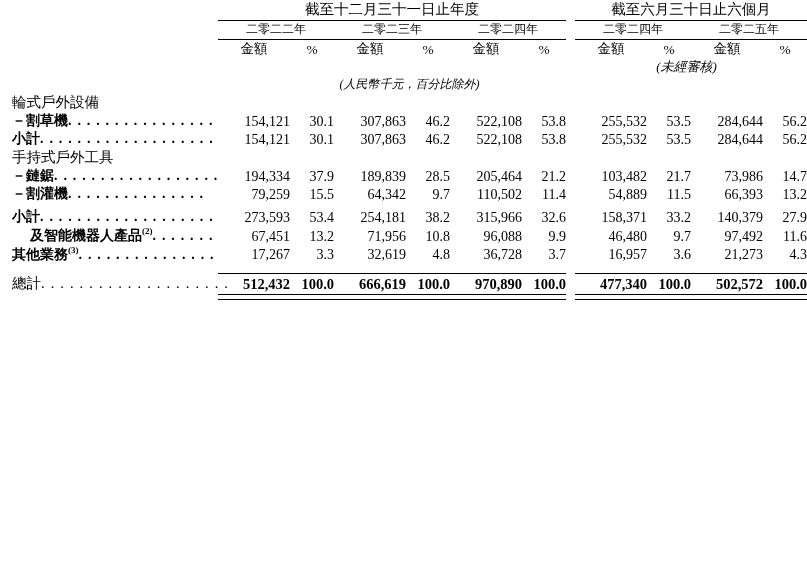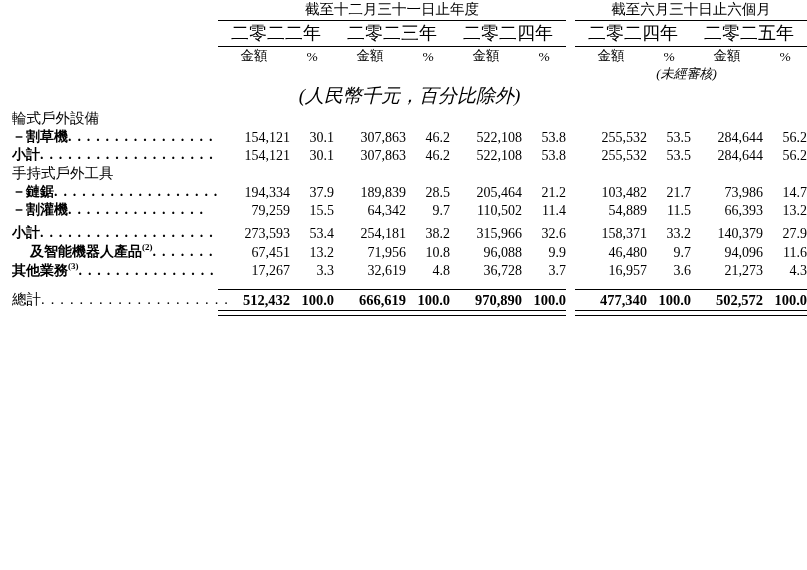--- a/index.html
+++ b/index.html
@@ -40,36 +40,36 @@
 
   .grp-head {
     text-align: center;
     font-size: 14.5px;
     padding-bottom: 4px;
     white-space: nowrap;
   }
   .rule-top td { border-bottom: 1px solid #000; height: 1px; font-size: 0; line-height: 0; }
   .yr-head {
     text-align: center;
-    font-size: 18px;
+    font-size: 12px;
     padding-top: 5px;
     padding-bottom: 4px;
     white-space: nowrap;
   }
   .rule-yr td { border-bottom: 1px solid #000; height: 1px; font-size: 0; line-height: 0; }
   .sub-head {
     text-align: center;
     font-size: 13.5px;
     padding-top: 6px;
     padding-bottom: 2px;
     white-space: nowrap;
   }
   .unit-row td {
     text-align: center;
-    font-size: 19px;
+    font-size: 12px;
     font-style: italic;
     padding-top: 20px;
     padding-bottom: 16px;
     white-space: nowrap;
   }
   .section-row td {
     font-size: 14.5px;
     padding-top: 8px;
     padding-bottom: 3px;
     white-space: nowrap;
@@ -295,21 +295,21 @@
         <td class="label"><span style="display:inline-block;width:18px"></span><span>及智能機器人產品</span><span class="sup">(2)</span><span class="dots">. . . . . . .</span></td>
         <td class="num">67,451</td>
         <td class="pct">13.2</td>
         <td class="num">71,956</td>
         <td class="pct">10.8</td>
         <td class="num">96,088</td>
         <td class="pct">9.9</td>
         <td></td>
         <td class="num">46,480</td>
         <td class="pct">9.7</td>
-        <td class="num">94,096</td>
+        <td class="num">97,492</td>
         <td class="pct">11.6</td>
       </tr>
 
       <tr class="data-row">
         <td class="label"><span>其他業務</span><span class="sup">(3)</span><span class="dots">. . . . . . . . . . . . . . .</span></td>
         <td class="num">17,267</td>
         <td class="pct">3.3</td>
         <td class="num">32,619</td>
         <td class="pct">4.8</td>
         <td class="num">36,728</td>

